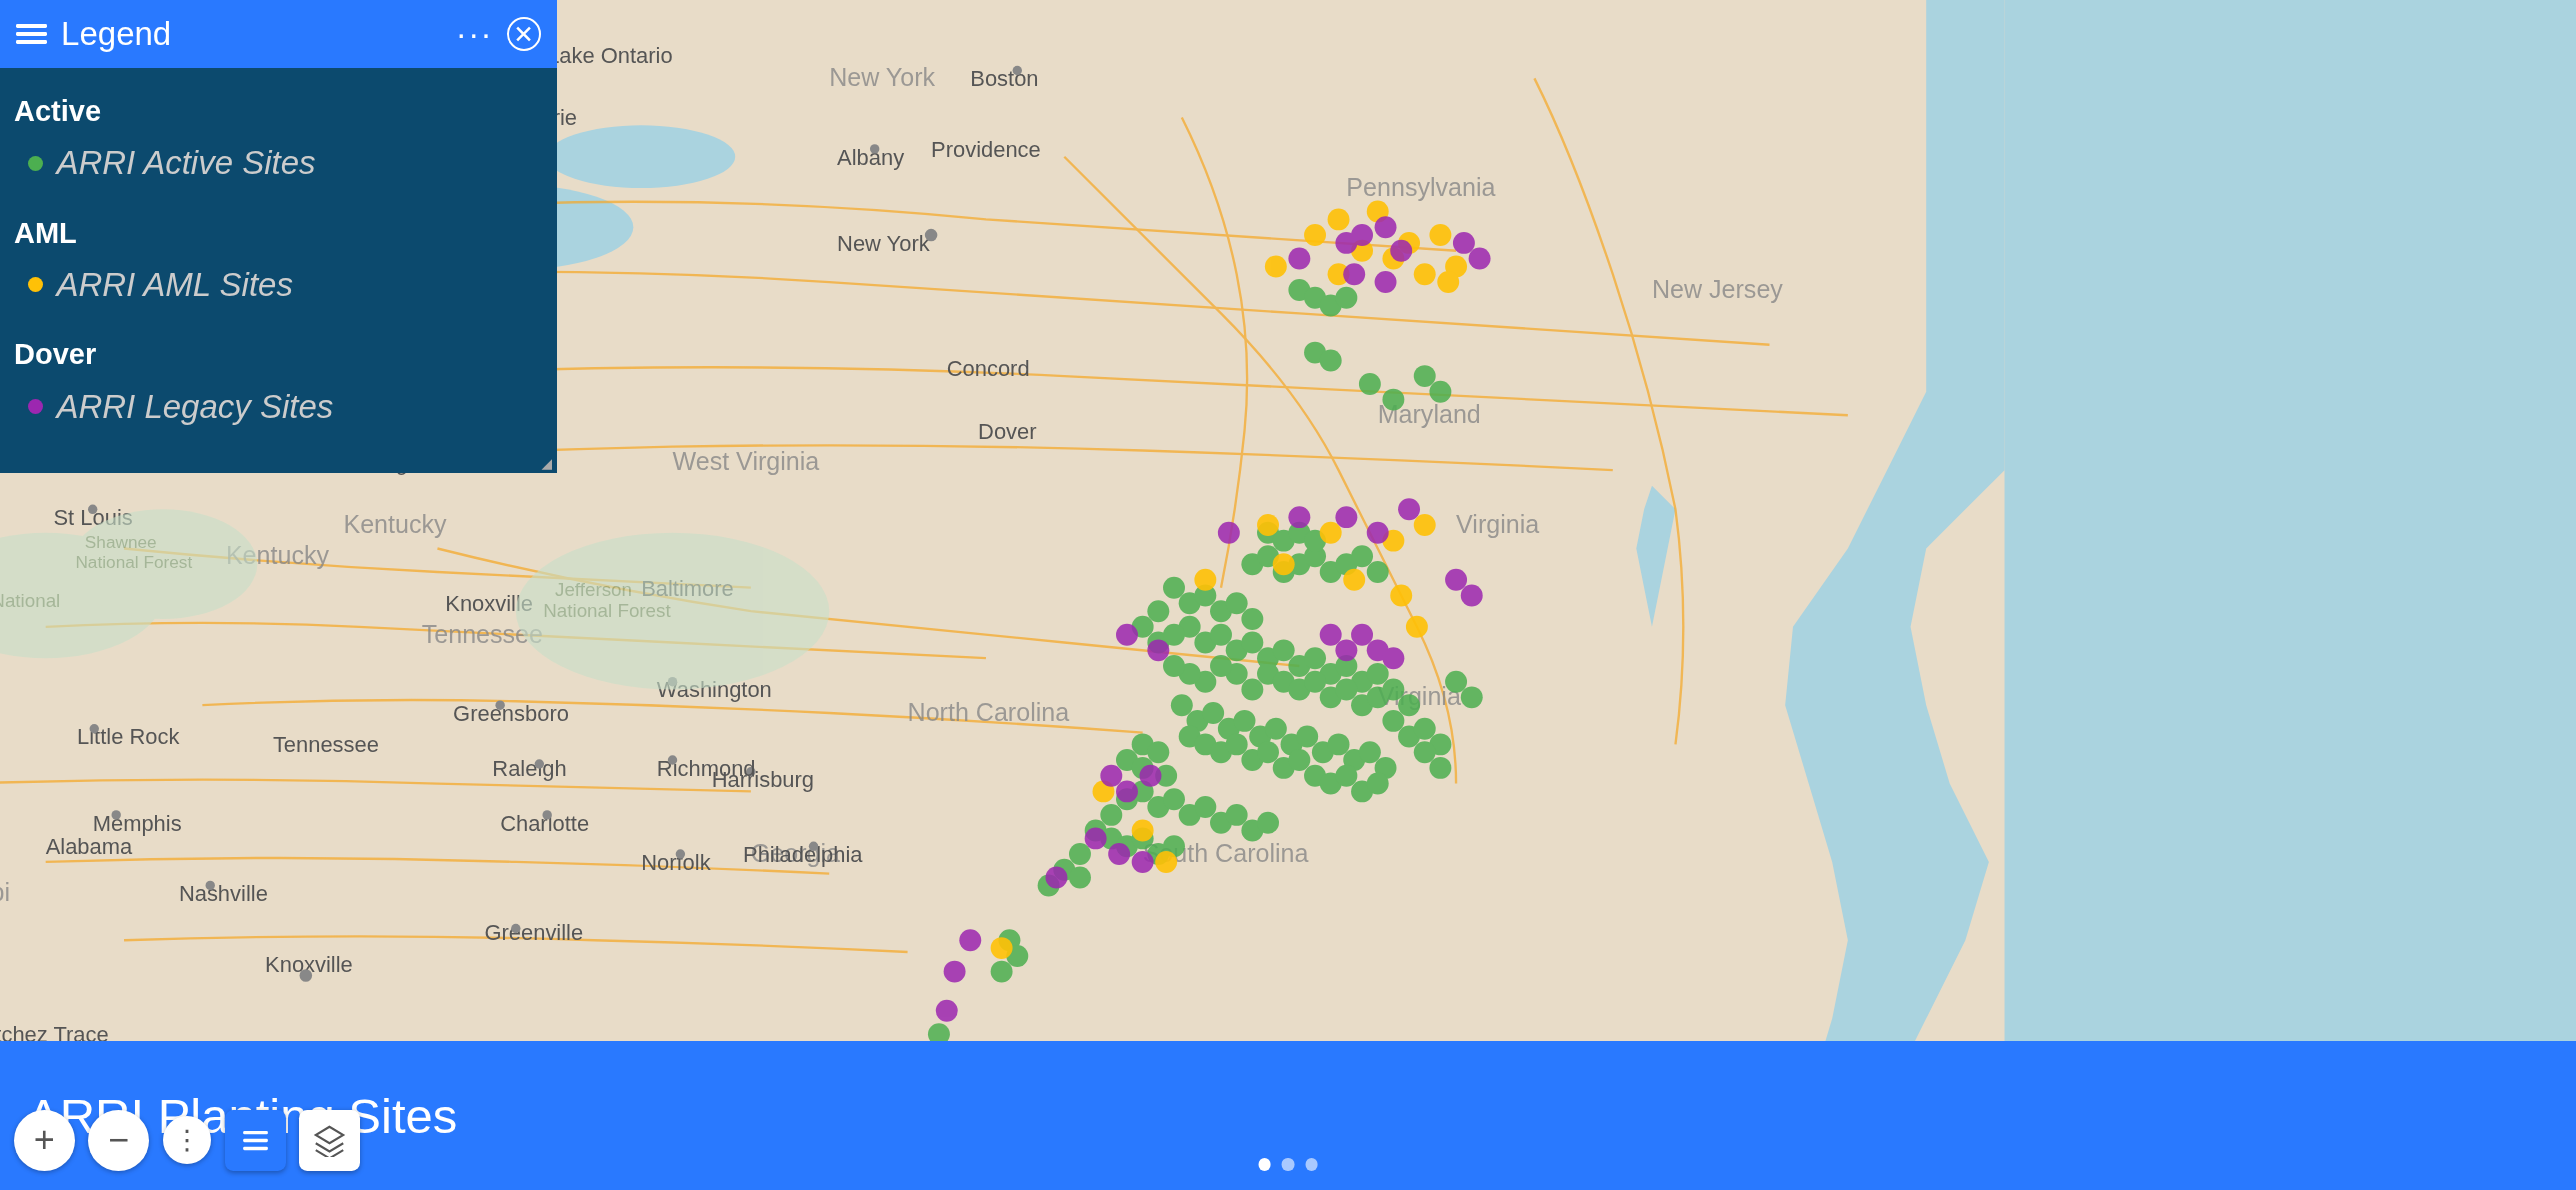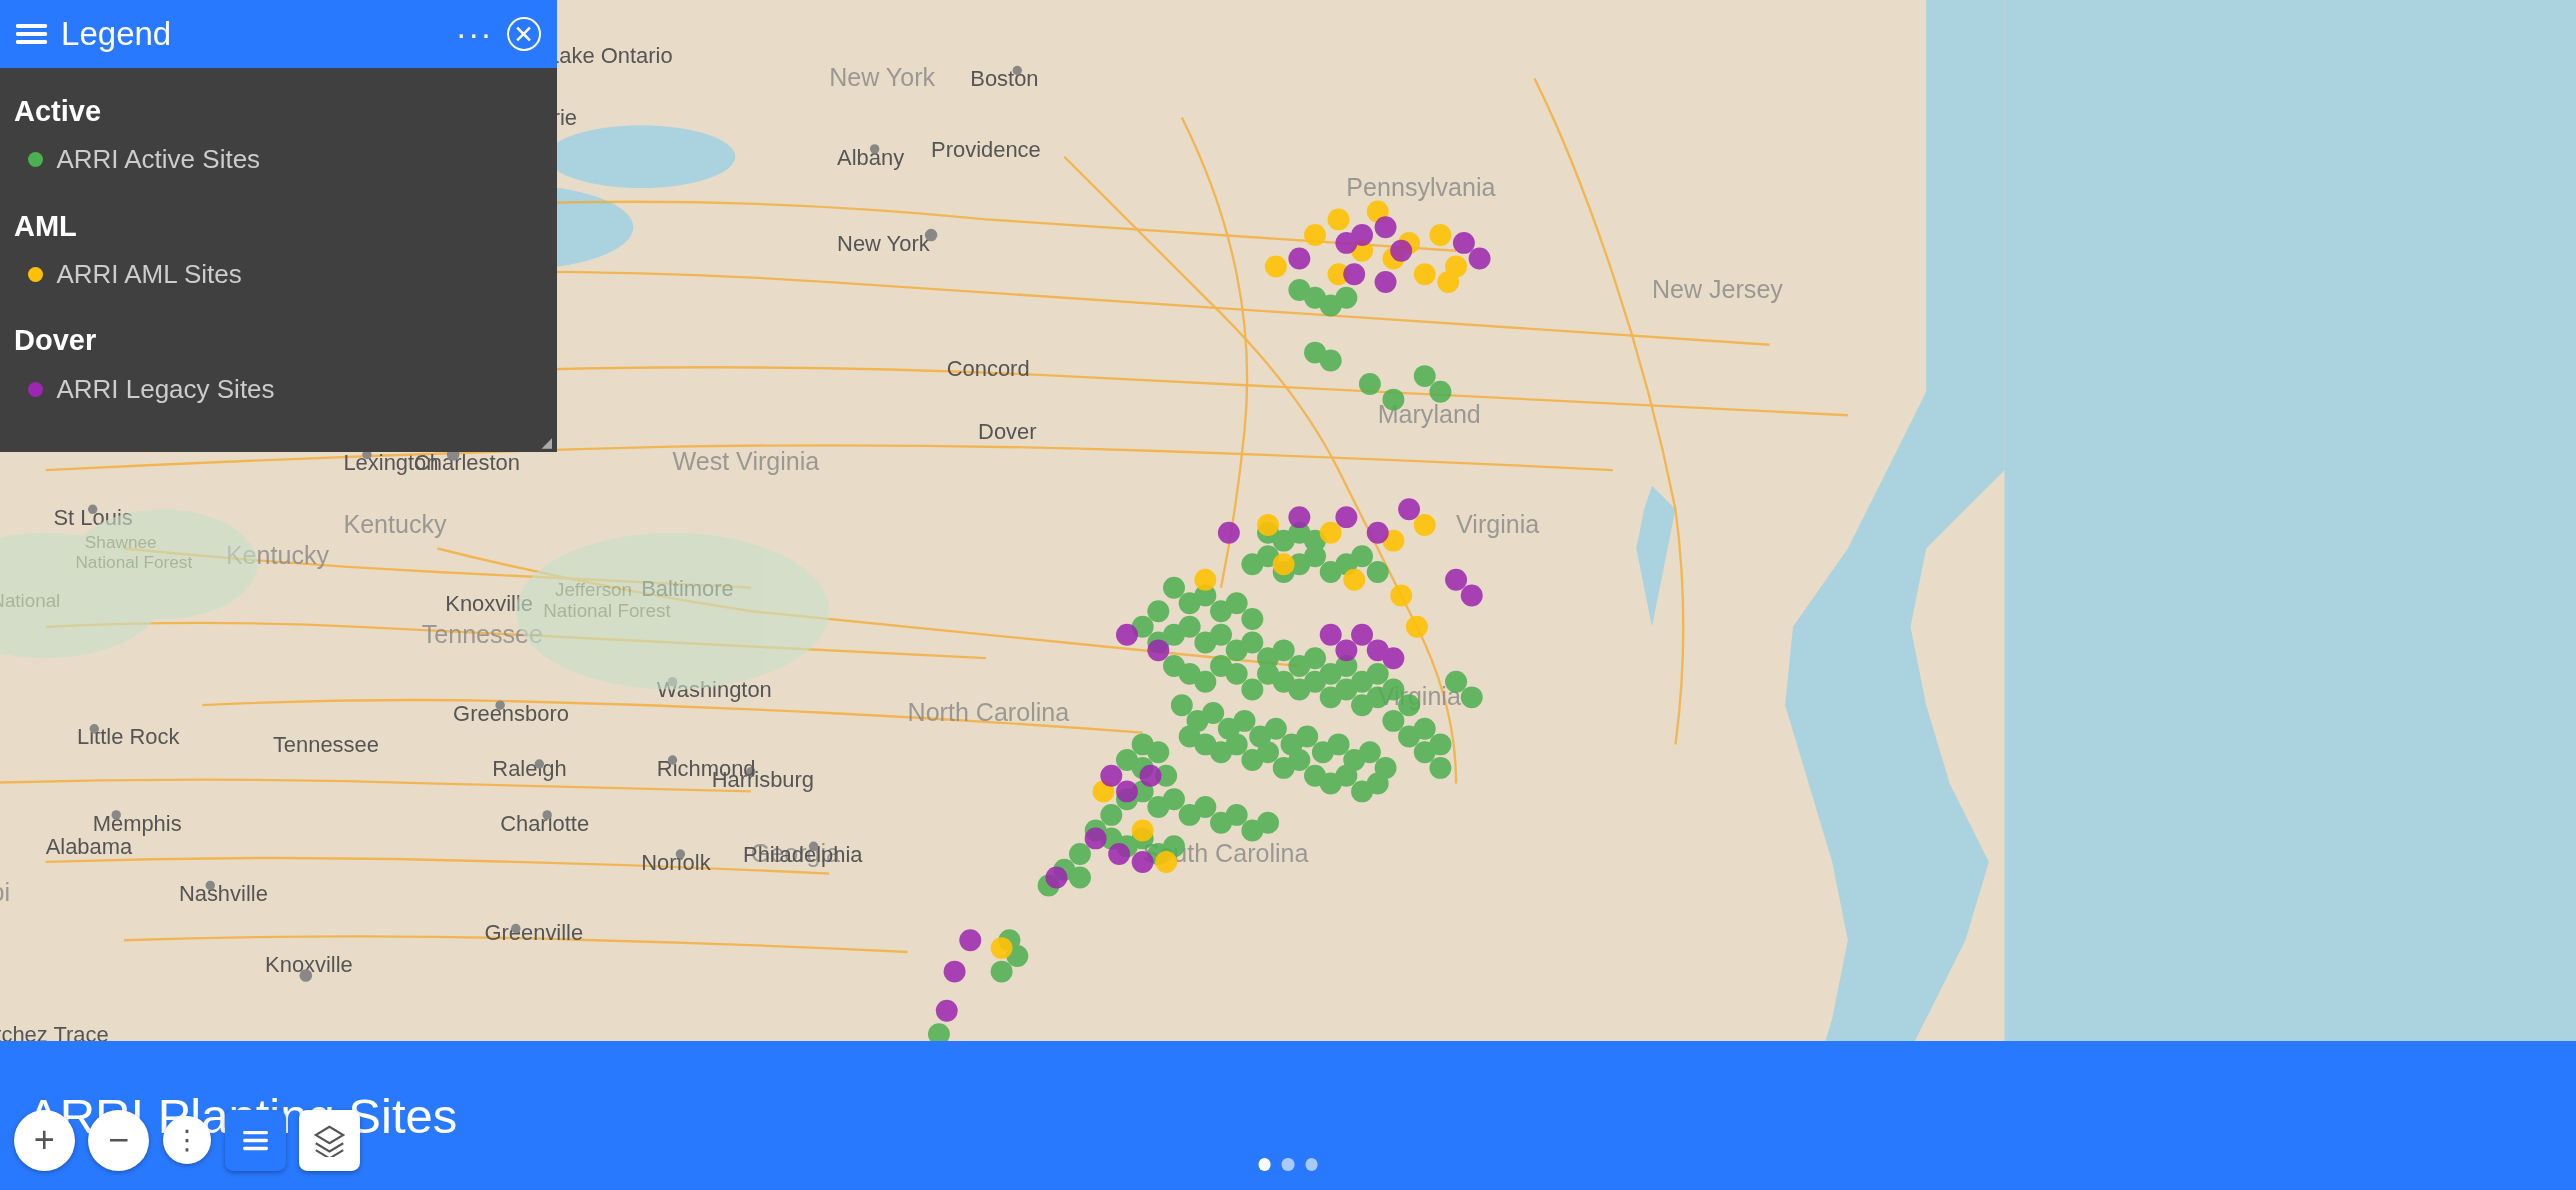--- a/index.html
+++ b/index.html
@@ -21,21 +21,21 @@
       top: 0; left: 0;
       width: 100%;
       height: 100%;
     }
 
     
     #legend-panel {
       position: absolute;
       top: 0; left: 0;
       width: 557px;
-      background: #404040;
+      background: #0c4a6e;
       z-index: 10;
     }
 
     #legend-header {
       background: #2979ff;
       display: flex;
       align-items: center;
       justify-content: space-between;
       padding: 13.7px 16.4px;
       height: 68px;
@@ -113,21 +113,22 @@
 
     .legend-dot {
       width: 15px;
       height: 15px;
       border-radius: 50%;
       flex-shrink: 0;
     }
 
     .legend-item-label {
       color: #cccccc;
-      font-size: 26px;
+      font-size: 33px;
+      font-style: italic;
     }
 
     .legend-separator {
       height: 20.5px;
     }
 
     
     #bottom-bar {
       position: absolute;
       bottom: 0; left: 0;

